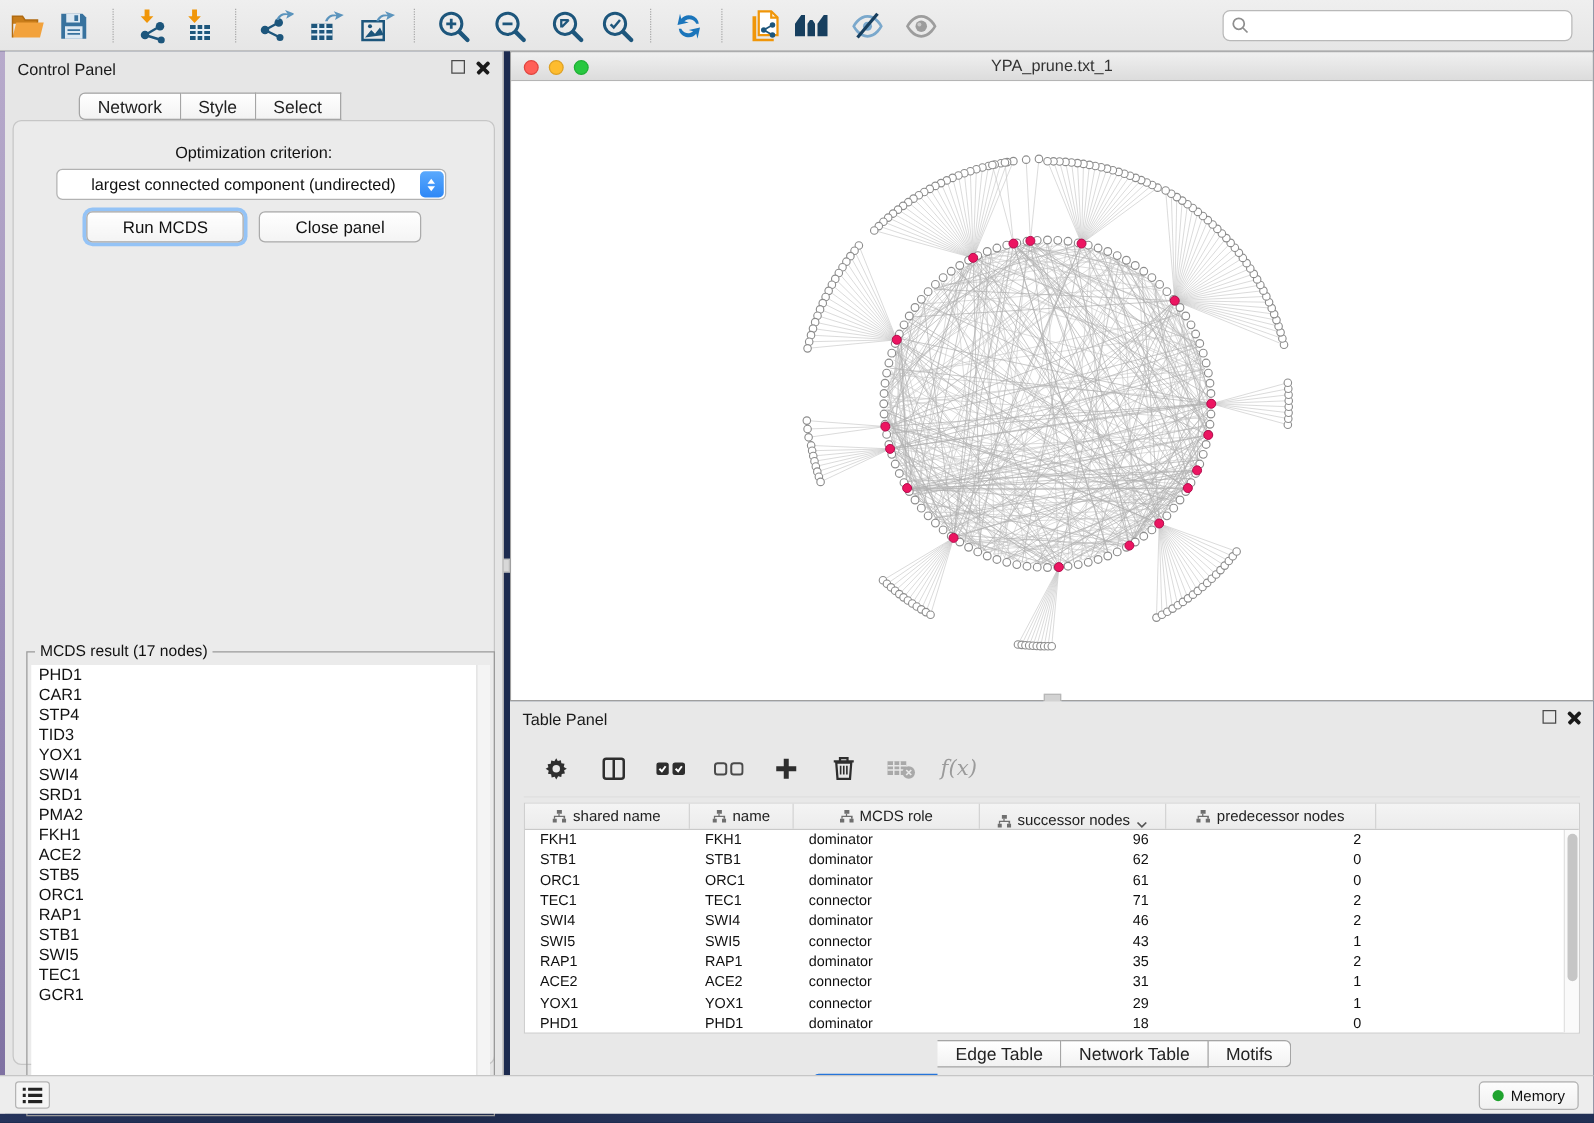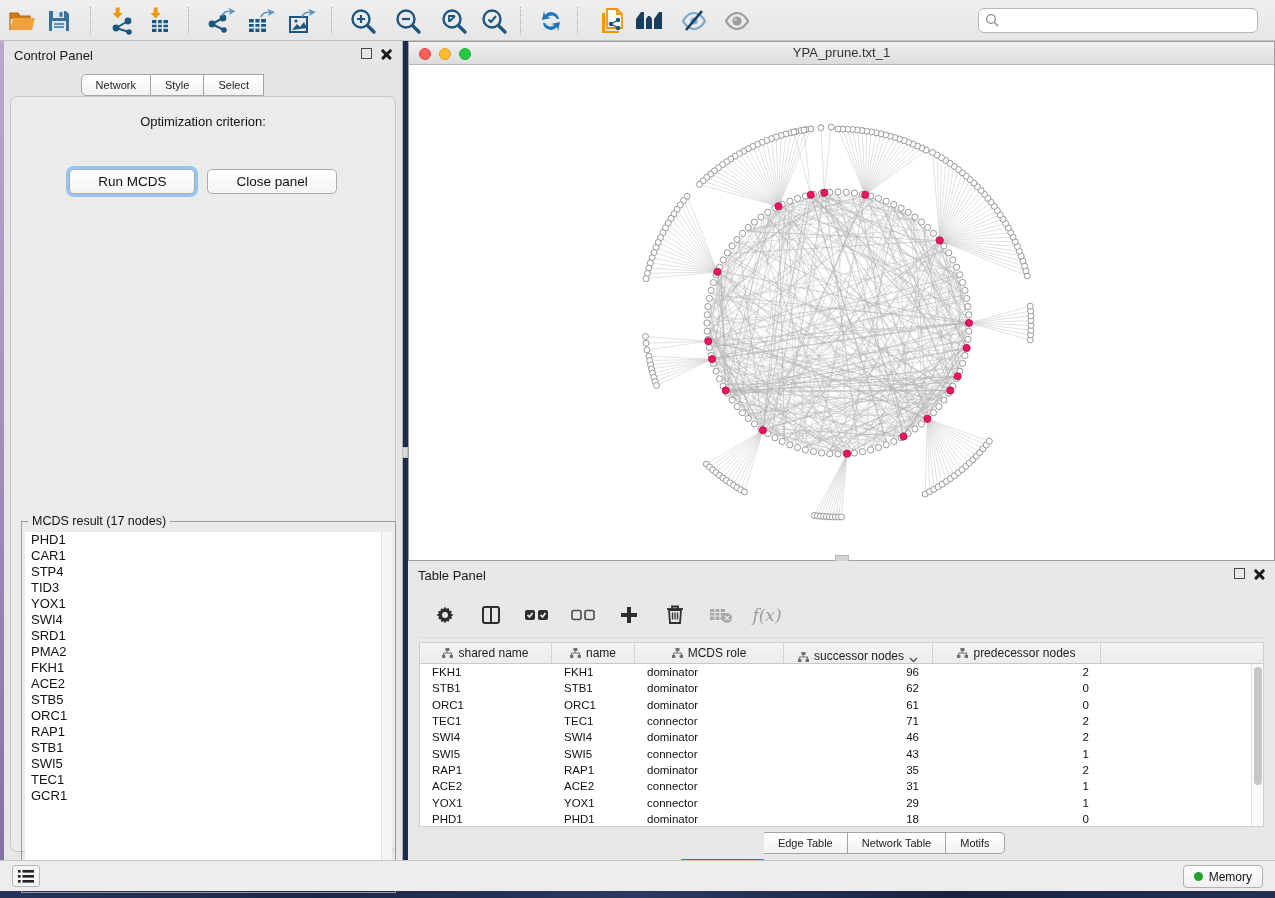--- a/index.html
+++ b/index.html
@@ -31,21 +31,21 @@
   .panel-title { position:absolute; left:10px; top:7px; font-size:13px; color:#1a1a1a; }
   .win-icons { position:absolute; right:10px; top:7px; display:flex; gap:9px; align-items:center; }
   .float-ic { width:11px; height:11px; border:1.5px solid #4a4a4a; background:transparent; }
   .close-ic { position:relative; width:11px; height:11px; }
   .close-ic:before,.close-ic:after { content:""; position:absolute; left:-1px; top:4.5px; width:13px;
     height:2.5px; background:#1a1a1a; border-radius:1px; }
   .close-ic:before { transform:rotate(45deg); } .close-ic:after { transform:rotate(-45deg); }
 
   .seg-tabs { position:absolute; top:33px; left:0; right:0; display:flex; justify-content:center; }
   .seg { height:22px; padding:0 14px; background:linear-gradient(180deg,#ffffff,#f2f2f2);
-    border:1px solid #a5a5a5; border-left:none; font-size:11px; color:#222; display:flex;
+    border:1px solid #a5a5a5; border-left:none; font-size:14px; color:#222; display:flex;
     align-items:center; cursor:pointer; }
   .seg:first-child { border-left:1px solid #a5a5a5; border-radius:5px 0 0 5px; }
   .seg:last-child { border-radius:0 5px 5px 0; }
   .seg.active { background:linear-gradient(180deg,#55a7fc,#2c86f5); border-color:#2574d9; color:#fff;margin-top:27px; }
 
   .tab-body { position:absolute; left:6px; top:55px; right:6px; bottom:8px;
     background:#ebebeb; border:1px solid #c6c6c6; border-radius:7px; }
   .crit-label { position:absolute; top:17px; left:0; right:0; text-align:center; font-size:13px; color:#111; }
   .select-box { position:absolute; top:38px; left:34px; width:312px; height:25px; background:#fff;
     border:1px solid #b2b2b2; border-radius:5px; display:flex; align-items:center; cursor:pointer; }
@@ -283,20 +283,27 @@
       <div class="close-ic"></div>
     </div>
     <div class="seg-tabs" id="cp-tabs">
         <div class="seg">Network</div>
         <div class="seg">Style</div>
         <div class="seg">Select</div>
         <div class="seg active">MCDS</div>
       </div>
     <div class="tab-body">
       <div class="crit-label">Optimization criterion:</div>
+      <div class="select-box">
+        <span class="sel-text">largest connected component (undirected)</span>
+        <span class="stepper">
+            <span class="chev-up"></span>
+            <span class="chev-dn"></span>
+          </span>
+      </div>
       <div class="btn-row">
         <button class="mac-btn focused">Run MCDS</button>
         <button class="mac-btn">Close panel</button>
       </div>
       <div class="result-fieldset">
         <div class="result-legend">MCDS result (17 nodes)</div>
         <div class="result-list" id="mcds-list">
 
         <div class="result-item">PHD1</div>
             <div class="result-item">CAR1</div>

